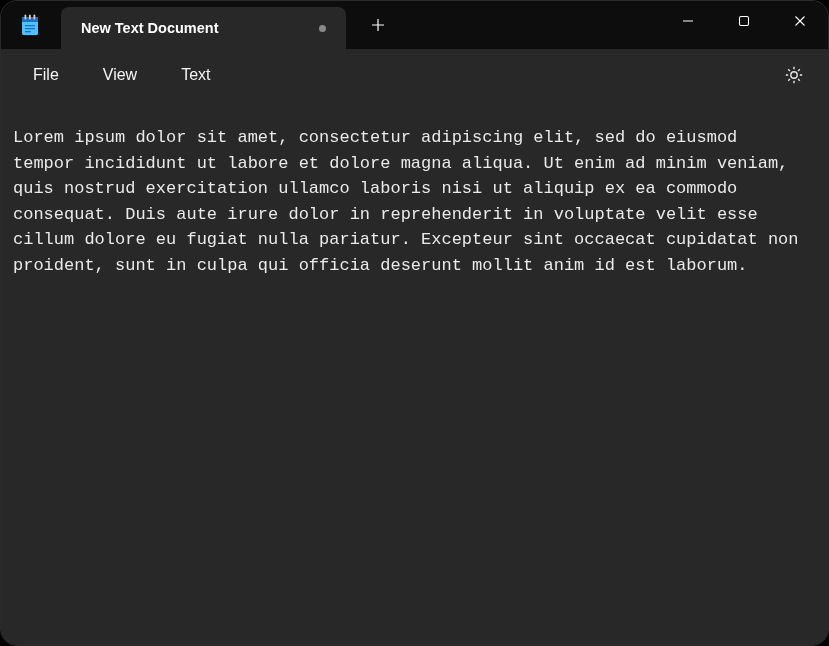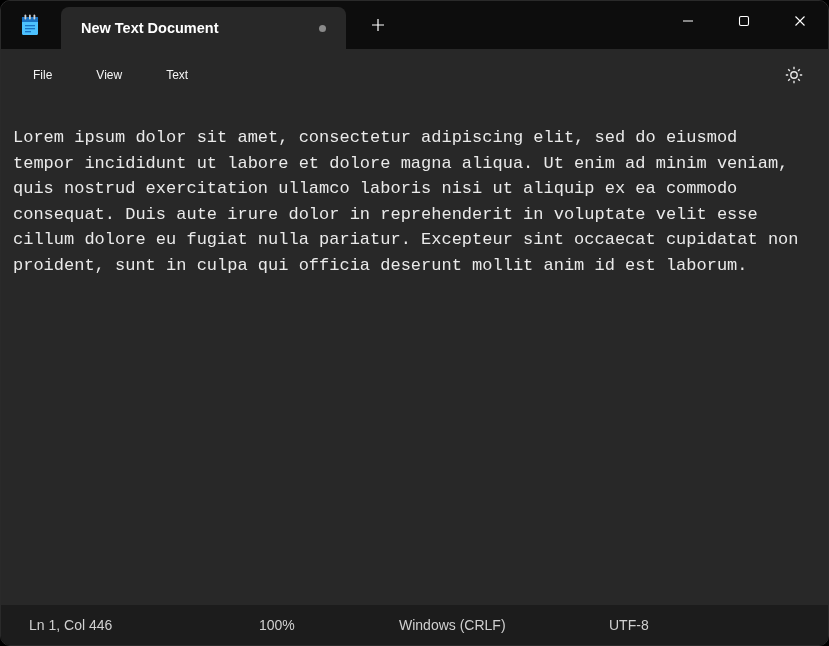--- a/index.html
+++ b/index.html
@@ -7,21 +7,21 @@
       background: #000;
       font-family: "Segoe UI", Arial, sans-serif;
       width: 829px;
       height: 646px;
       overflow: hidden;
     }
     .window {
       width: 829px;
       height: 646px;
       background: #0d0d0d;
-      border-radius: 10px;
+      border-radius: 17px;
       display: flex;
       flex-direction: column;
       border: 1px solid #2a2a2a;
       overflow: hidden;
     }
     
     .titlebar {
       height: 48px;
       background: #0d0d0d;
       display: flex;
@@ -91,21 +91,21 @@
     .menubar {
       height: 52px;
       background: #282828;
       display: flex;
       align-items: center;
       padding: 0 14px;
       gap: 8px;
     }
     .menu-item {
       color: #f5f5f5;
-      font-size: 12px;
+      font-size: 16px;
       padding: 6px 18px;
       cursor: pointer;
       border-radius: 4px;
     }
     .menu-spacer { flex: 1; }
     .settings-btn {
       width: 40px;
       height: 40px;
       display: flex;
       align-items: center;
@@ -213,20 +213,14 @@
           <path d="M10 1.8v2.4M10 15.8v2.4M18.2 10h-2.4M4.2 10H1.8M15.8 4.2l-1.7 1.7M5.9 14.1l-1.7 1.7M15.8 15.8l-1.7-1.7M5.9 5.9L4.2 4.2"></path>
         </g>
       </svg>
     </div>
   </div>
 
   <div class="editor-area">
     <div class="editor-text" contenteditable="true" style="">Lorem ipsum dolor sit amet, consectetur adipiscing elit, sed do eiusmod tempor incididunt ut labore et dolore magna aliqua. Ut enim ad minim veniam, quis nostrud exercitation ullamco laboris nisi ut aliquip ex ea commodo consequat. Duis aute irure dolor in reprehenderit in voluptate velit esse cillum dolore eu fugiat nulla pariatur. Excepteur sint occaecat cupidatat non proident, sunt in culpa qui officia deserunt mollit anim id est laborum.</div>
   </div>
 
-  <div class="statusbar">
-    <div class="status-cell status-pos">Ln 1, Col 446</div>
-    <div class="status-cell status-zoom">100%</div>
-    <div class="status-cell status-eol">Windows (CRLF)</div>
-    <div class="status-cell status-enc">UTF-8</div>
-  </div>
 
 </div>
 
 </body></html>

